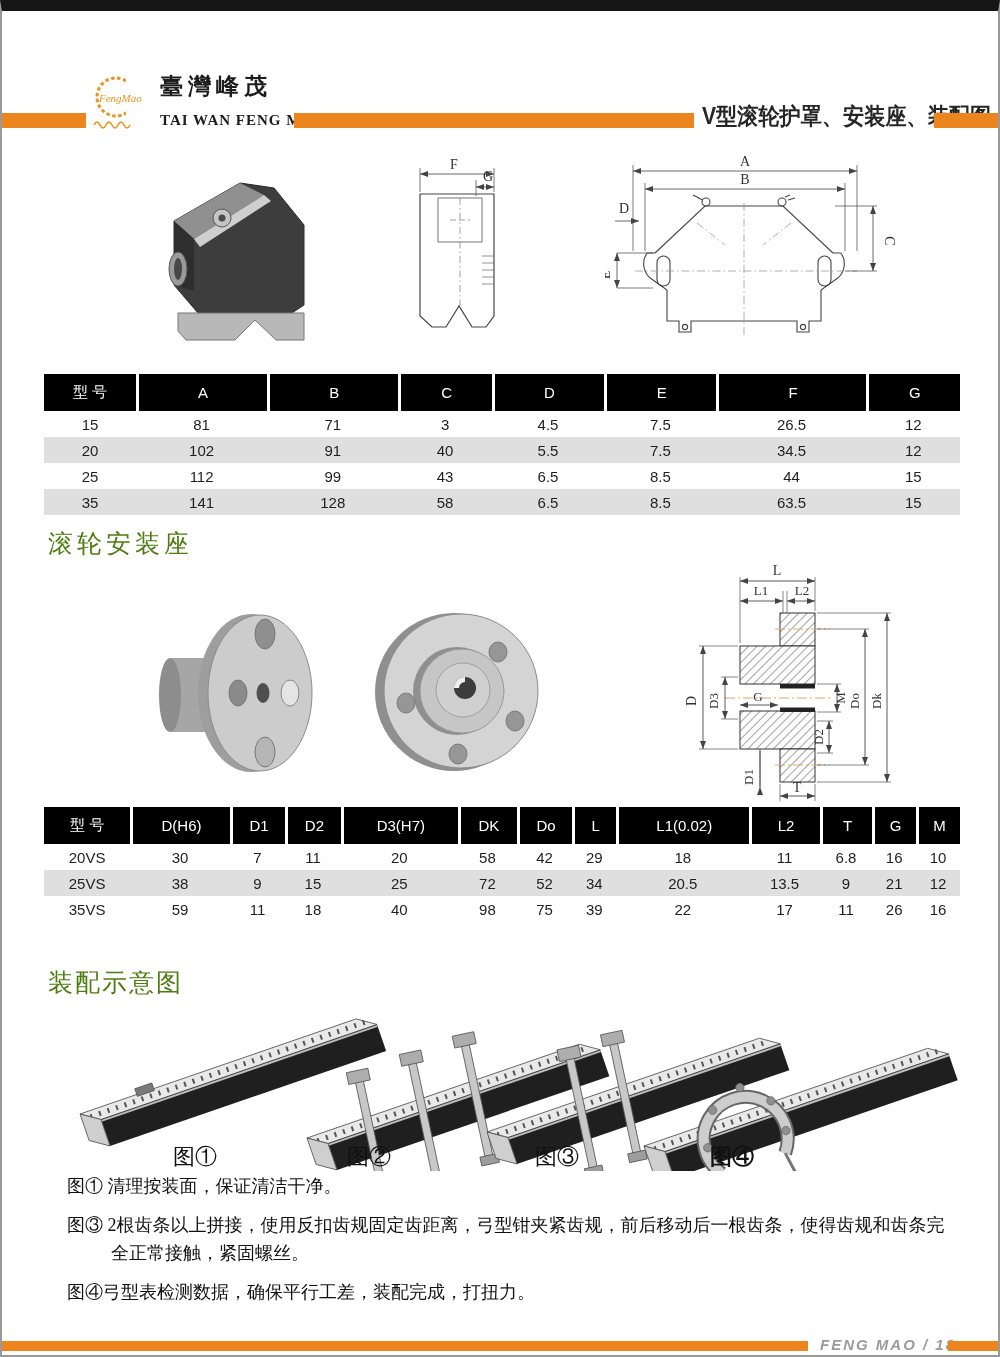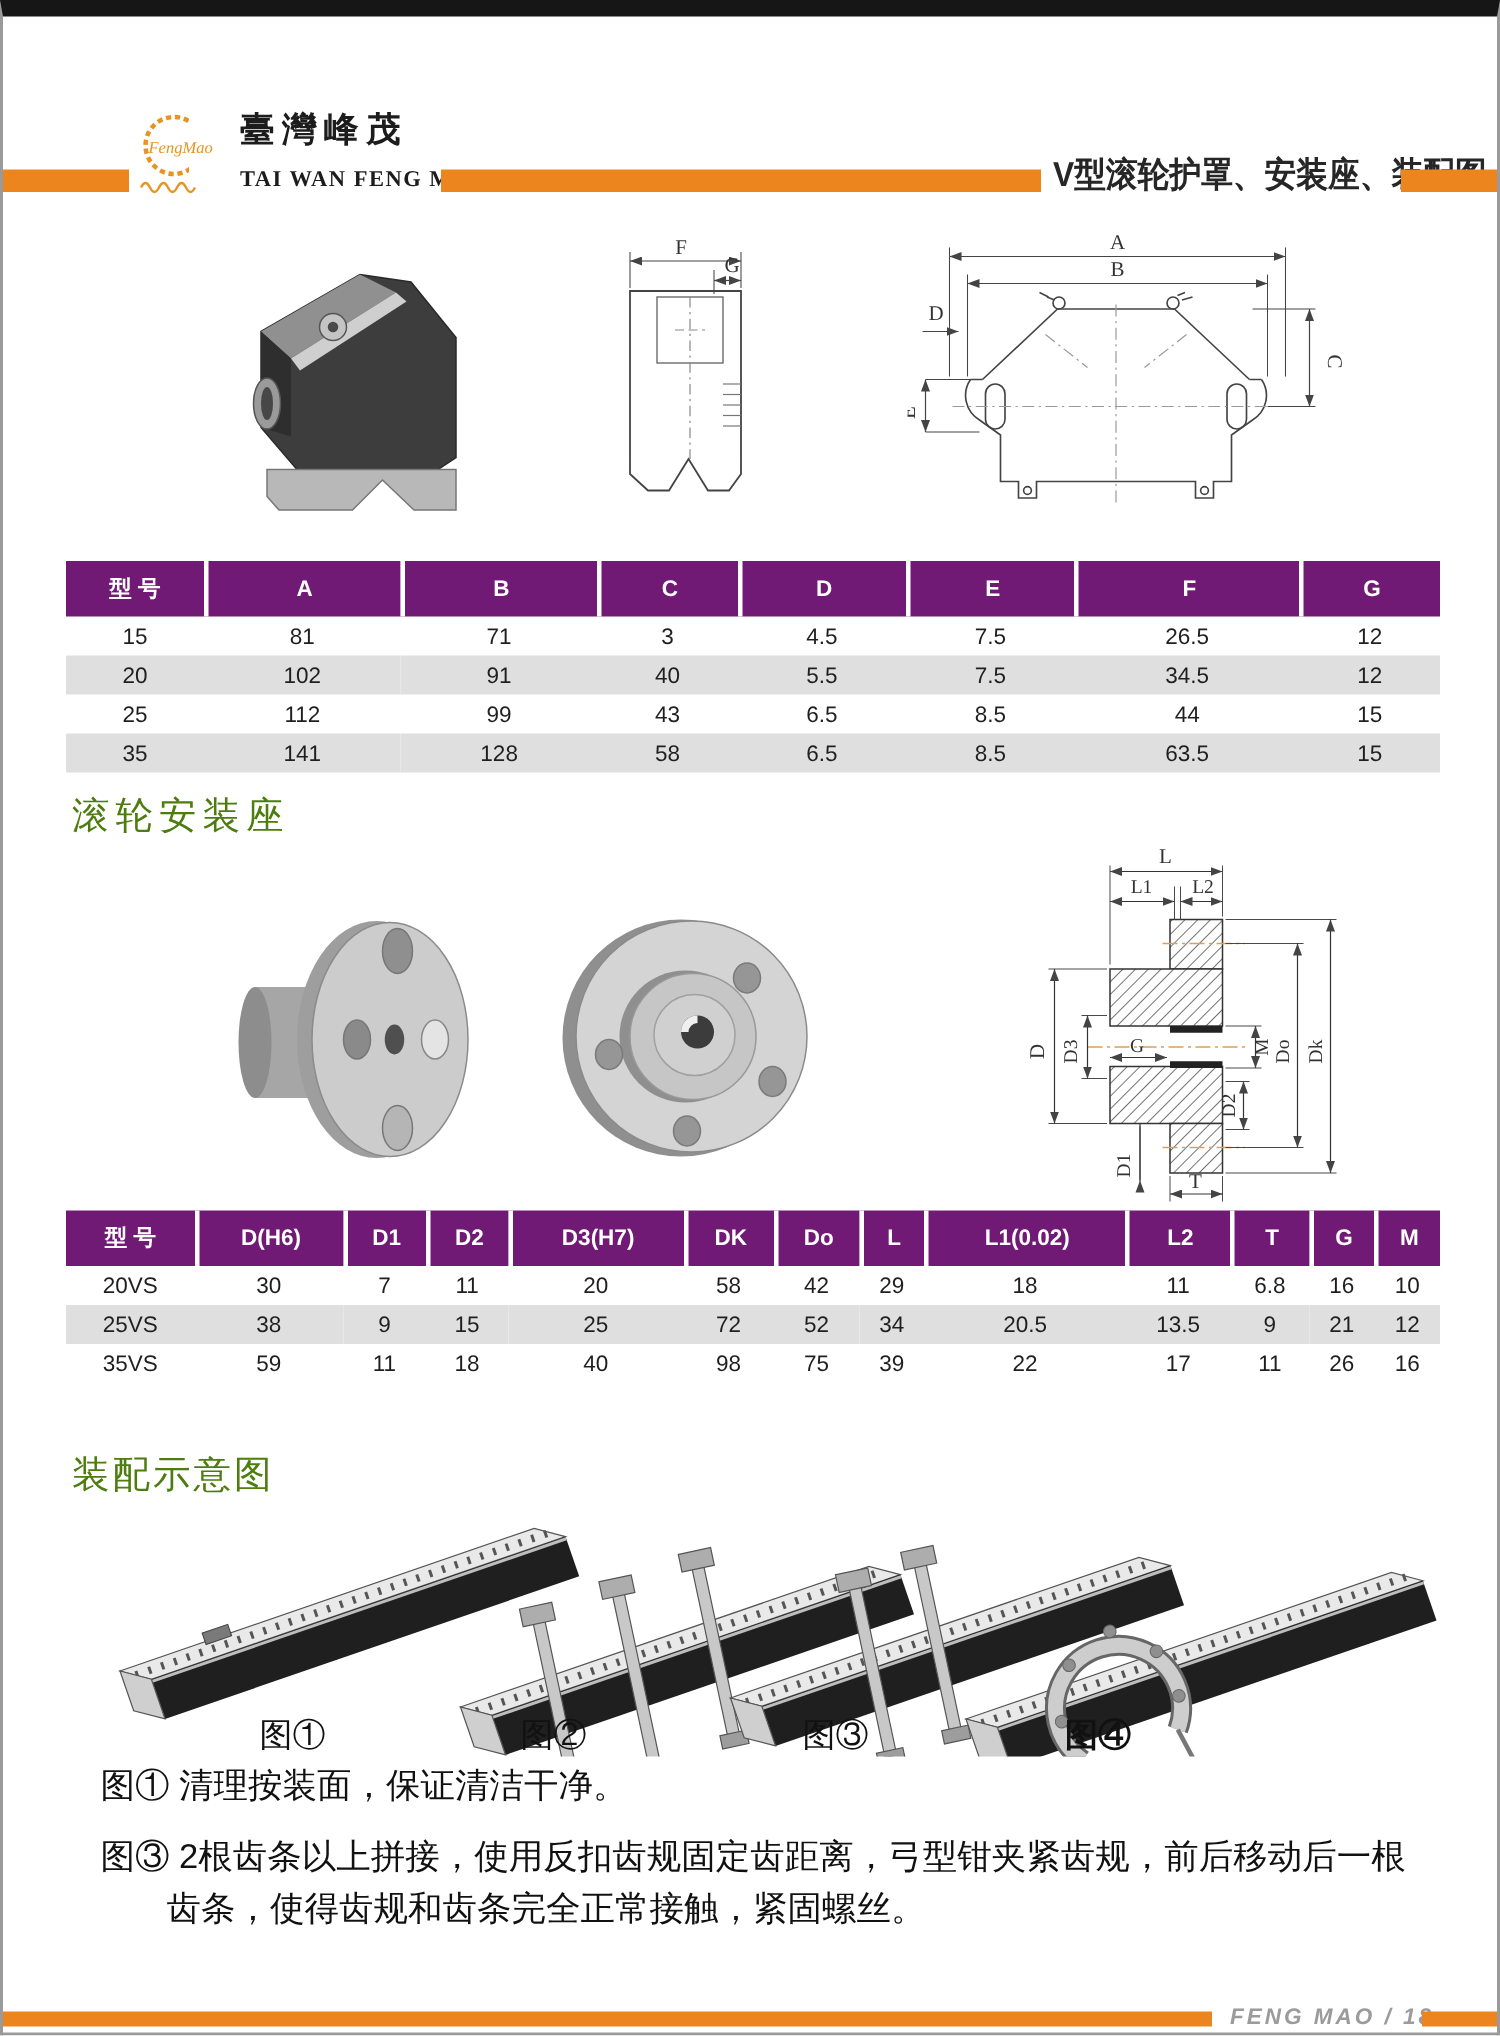--- a/index.html
+++ b/index.html
@@ -13,31 +13,31 @@
   .brand-cn{font-family:"Liberation Serif",serif;font-weight:bold;font-size:23px;
             letter-spacing:5px;color:#1c1c1c;}
   .brand-en{font-family:"Liberation Serif",serif;font-weight:bold;font-size:15px;
             letter-spacing:1px;color:#1c1c1c;}
   .hbar{height:15px;background:#ED851E;}
   .page-title{font-size:23px;font-weight:bold;color:#262626;white-space:nowrap;
               transform:scaleX(.92);transform-origin:left;}
 
   
   table.dim-table{border-collapse:separate;border-spacing:0;width:916px;table-layout:auto;}
-  table.dim-table th{background:#701a75;color:#fff;font-weight:bold;font-size:15px;
+  table.dim-table th{background:#000000;color:#fff;font-weight:normal;font-size:15px;
         height:37px;border-left:3px solid #fff;text-align:center;padding:0 2px;margin-top:13px;}
   table.dim-table th:first-child{border-left:none;}
   table.dim-table td{text-align:center;font-size:15px;color:#1f1f1f;height:26px;padding:0 2px;}
   table.dim-table tbody tr:nth-child(even){background:#DFDFDF;}
   #cover-table th:first-child{width:88px;}
 
   .section-title{font-size:25px;font-weight:normal;color:#4d7c0f;letter-spacing:4px;}
 
   
-  .instructions{width:885px;font-size:23px;color:#111;}
+  .instructions{width:885px;font-size:18px;color:#111;font-family:Liberation Serif, serif;}
   .instructions p{margin:0 0 11px 0;line-height:1.55;}
   .instructions p.hang{padding-left:44px;text-indent:-44px;}
 
   
   .fig-caption{font-size:22px;color:#111;width:70px;text-align:center;}
 
   
   .fbar{height:10px;background:#ED851E;}
   .footer-text{font-size:15px;font-weight:bold;font-style:italic;color:#9B9B9B;
                letter-spacing:2px;white-space:nowrap;}
@@ -477,19 +477,20 @@
   </div>
 
   <div class="abs fig-caption" style="left:158px;top:1131px;">图①</div>
   <div class="abs fig-caption" style="left:332px;top:1131px;">图②</div>
   <div class="abs fig-caption" style="left:520px;top:1131px;">图③</div>
   <div class="abs fig-caption" style="left:695px;top:1131px;font-weight:bold;">图④</div>
 
   <div class="abs instructions" style="left:65px;top:1162px;">
     <p>图① 清理按装面，保证清洁干净。</p>
     <p class="hang">图③ 2根齿条以上拼接，使用反扣齿规固定齿距离，弓型钳夹紧齿规，前后移动后一根齿条，使得齿规和齿条完全正常接触，紧固螺丝。</p>
+    <p>图④弓型表检测数据，确保平行工差，装配完成，打扭力。</p>
   </div>
 
   <div class="abs fbar" style="left:0;top:1330px;width:806px;"></div>
   <div class="abs footer-text" style="left:818px;top:1325px;">FENG MAO / 18</div>
   <div class="abs fbar" style="left:946px;top:1330px;width:52px;"></div>
 
 </div>
 
 </body></html>

